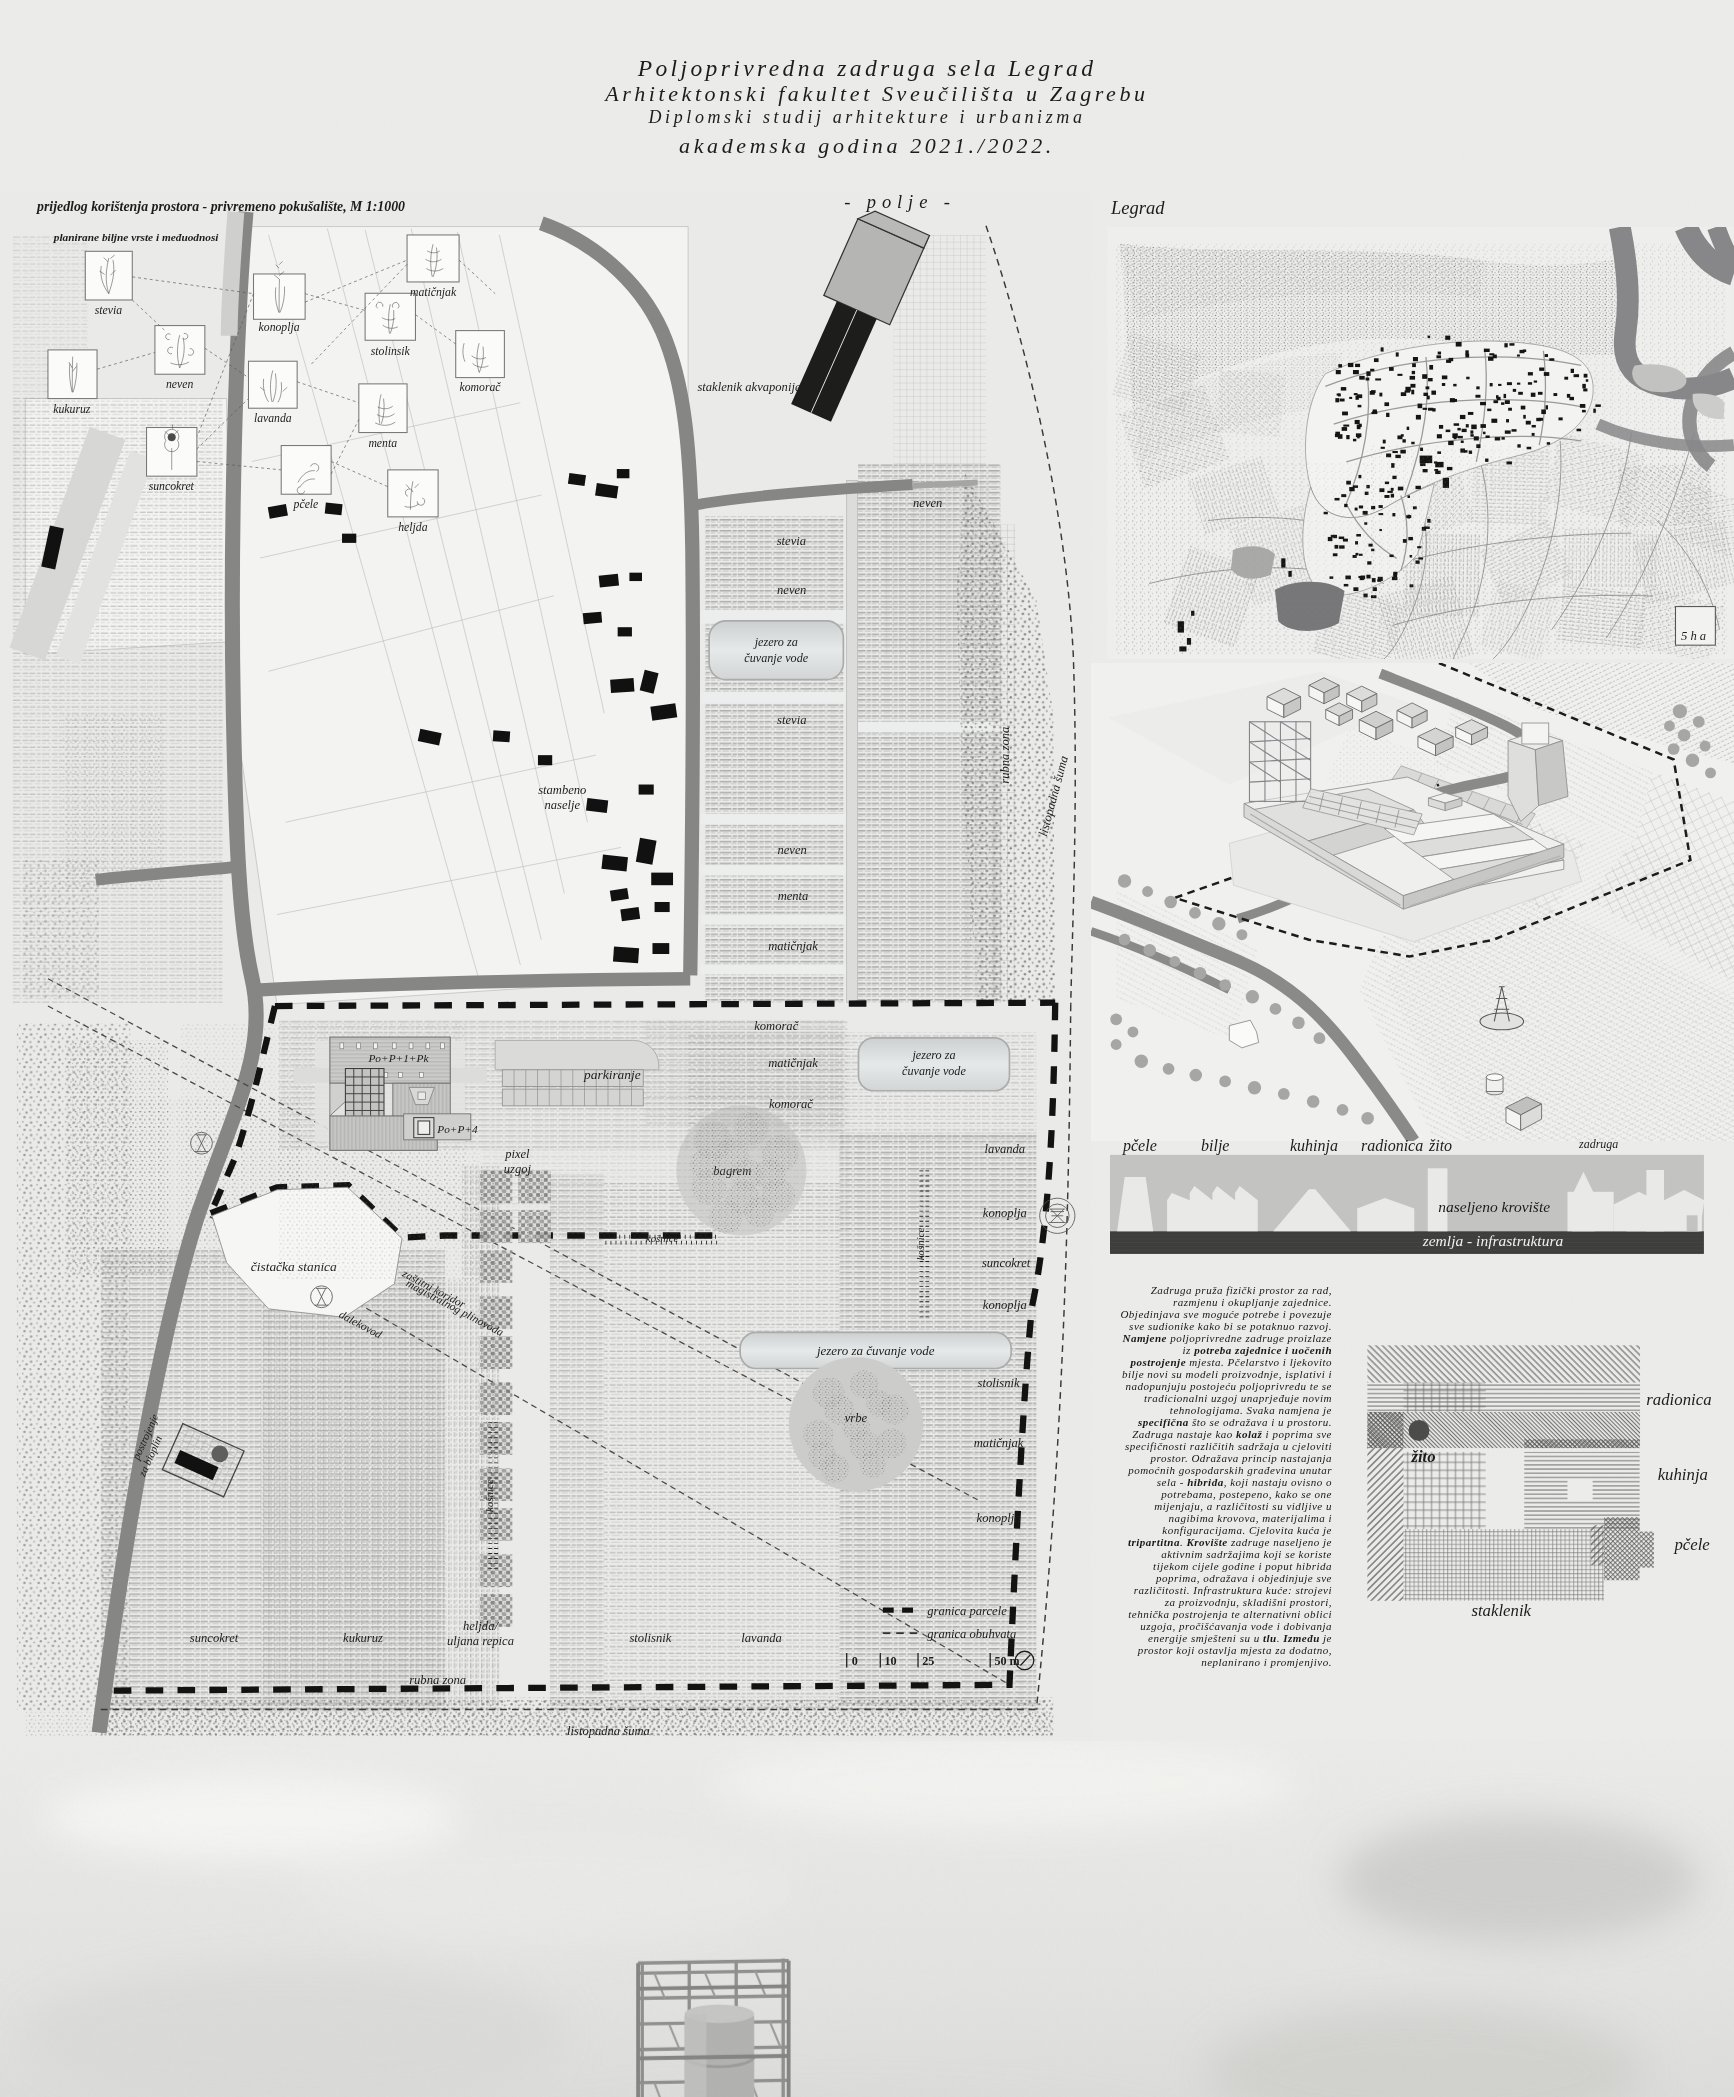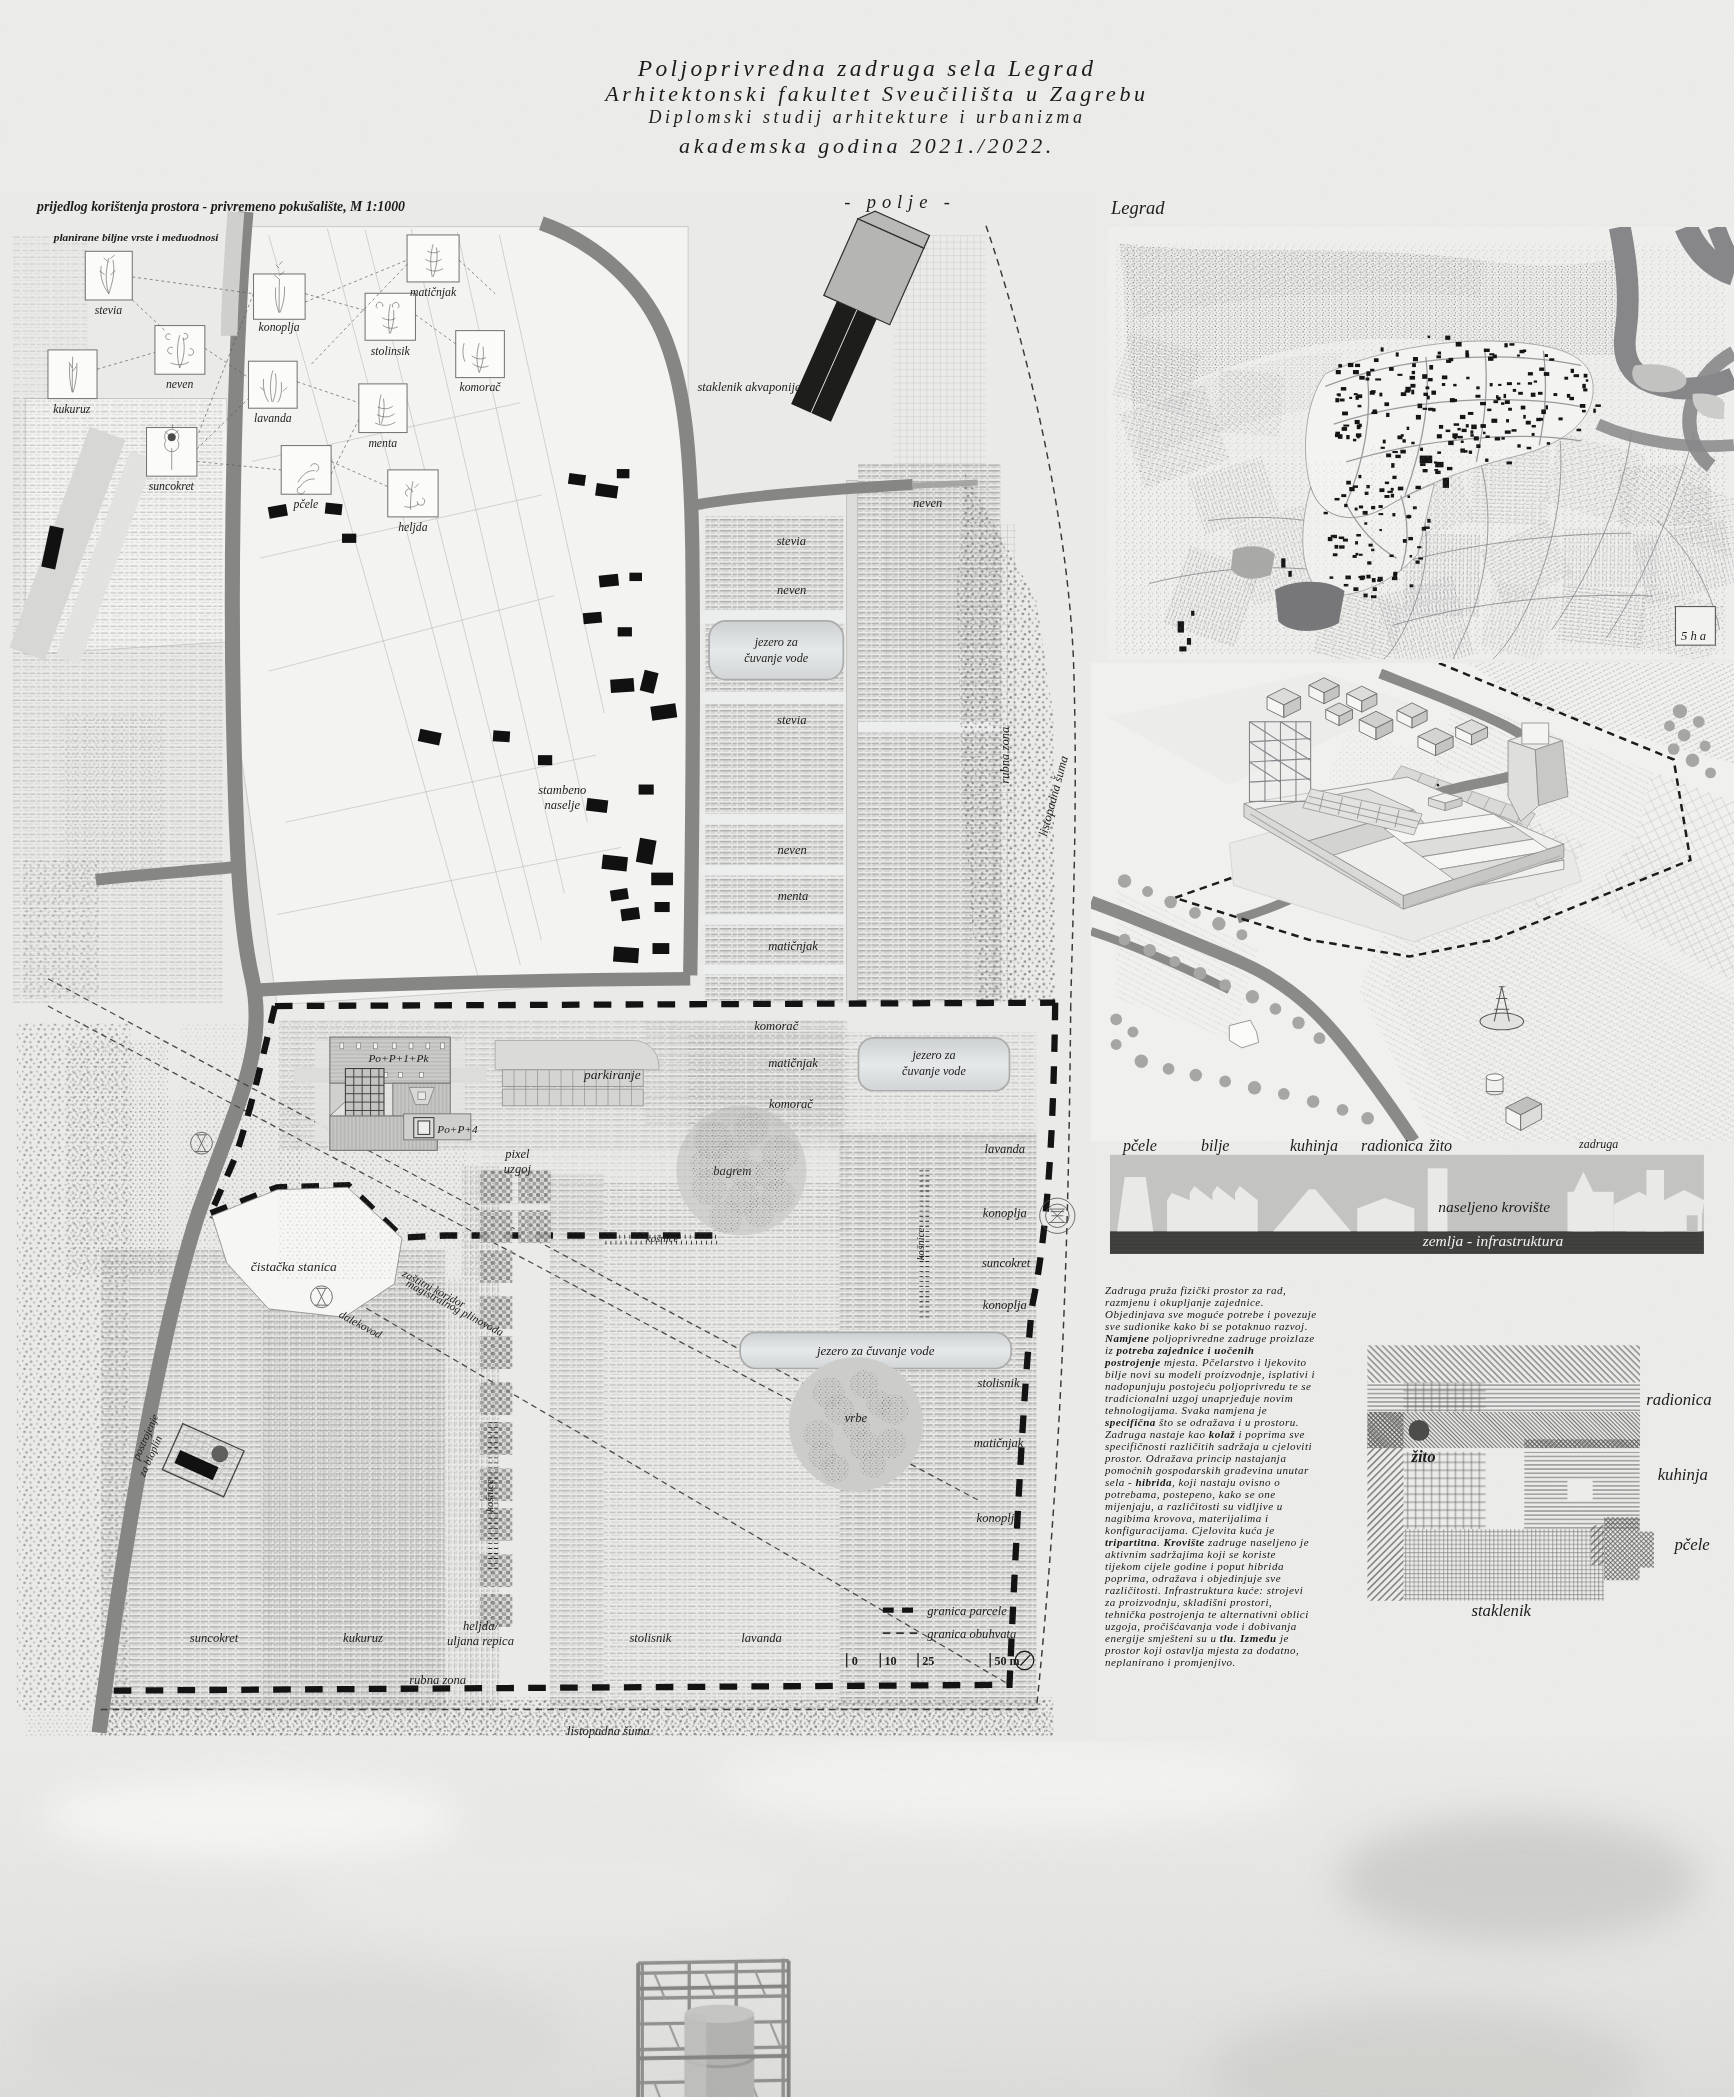--- a/index.html
+++ b/index.html
@@ -1184,21 +1184,21 @@
 
 <div class="lbl" style="left:1290px;top:1137px;font-size:16px;">kuhinja</div>
 
 <div class="lbl" style="left:1361px;top:1137px;font-size:16px;">radionica</div>
 
 <div class="lbl" style="left:1429px;top:1137px;font-size:16px;">žito</div>
 
 <div class="lbl" style="left:1579px;top:1137px;font-size:12px;">zadruga</div>
 
 <div class="abs" style="left:1105px;top:1284px;width:227px;font-style:italic;font-size:11px;
-     line-height:12px;text-align:left;color:#161616;letter-spacing:0.5px;white-space:nowrap;">
+     line-height:12px;text-align:right;color:#161616;letter-spacing:0.5px;white-space:nowrap;">
 Zadruga pruža fizički prostor za rad,<br>
 razmjenu i okupljanje zajednice.<br>
 Objedinjava sve moguće potrebe i povezuje<br>
 sve sudionike kako bi se potaknuo razvoj.<br>
 <b>Namjene</b> poljoprivredne zadruge proizlaze<br>
 iz <b>potreba zajednice i uočenih</b><br>
 <b>postrojenje</b> mjesta. Pčelarstvo i ljekovito<br>
 bilje novi su modeli proizvodnje, isplativi i<br>
 nadopunjuju postojeću poljoprivredu te se<br>
 tradicionalni uzgoj unaprjeđuje novim<br>

